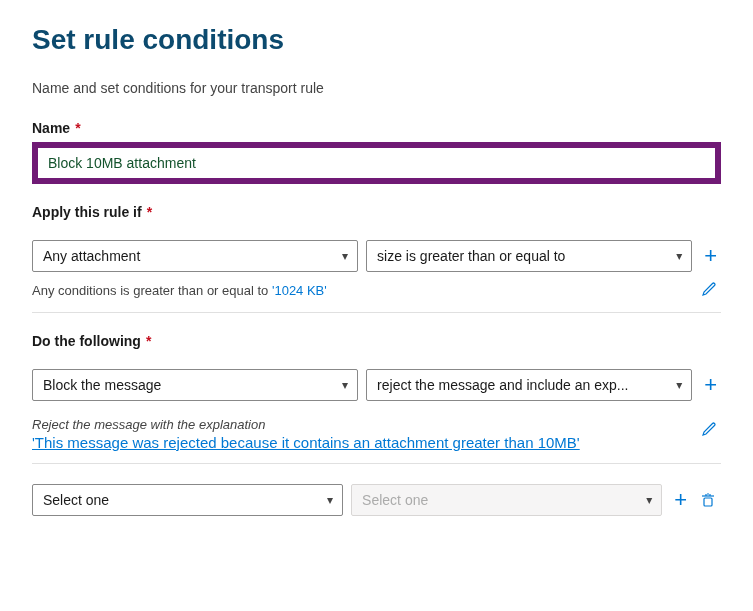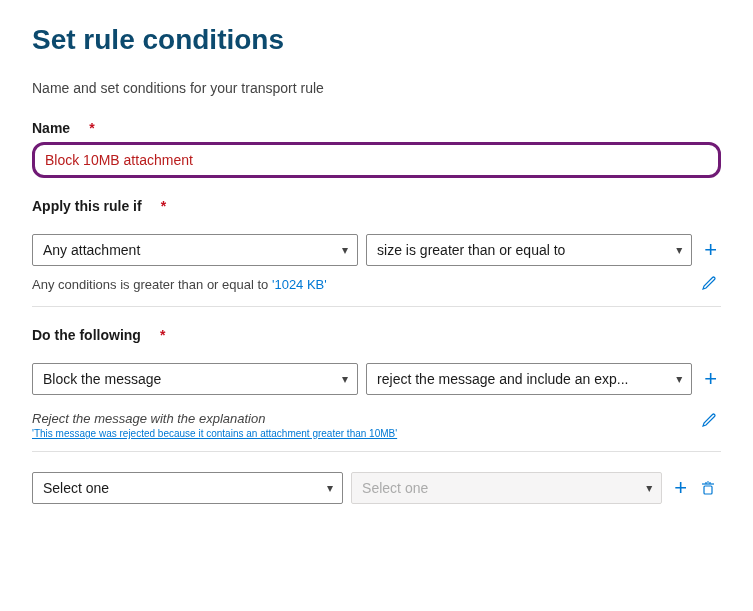--- a/index.html
+++ b/index.html
@@ -20,33 +20,33 @@
     .subtitle {
       color: #444;
       margin-bottom: 24px;
       font-size: 14px;
     }
     .field-label {
       font-weight: 600;
       margin-bottom: 6px;
       display: flex;
       align-items: center;
-      gap: 19px;
+      gap: 5px;
     }
     .required {
       color: #c50f1f;
       font-weight: 700;
     }
     .name-input {
       width: 100%;
       padding: 7px 10px;
-      border: 3px solid #701a75;
-      border-radius: 12px;
-      font-size: 14px;
-      color: #b91c1c;
+      border: 6px solid #701a75;
+      border-radius: 0;
+      font-size: 14px;
+      color: #14532d;
       outline: none;
     }
     .section {
       margin-top: 20px;
     }
     .row-selects {
       display: flex;
       align-items: center;
       gap: 8px;
       margin-top: 20px;
@@ -140,21 +140,21 @@
     .explanation-text {
       font-size: 13px;
       color: #444;
       margin-top: 8px;
       font-style: italic;
     }
     .explanation-link {
       color: #0078d4;
       display: block;
       margin-top: 2px;
-      font-size: 10px;
+      font-size: 15px;
     }
     .name-section { margin-bottom: 20px; }
   </style>
 </head>
 <body>
 
 <h1>Set rule conditions</h1>
 
 <p class="subtitle">Name and set conditions for your transport rule</p>
 

